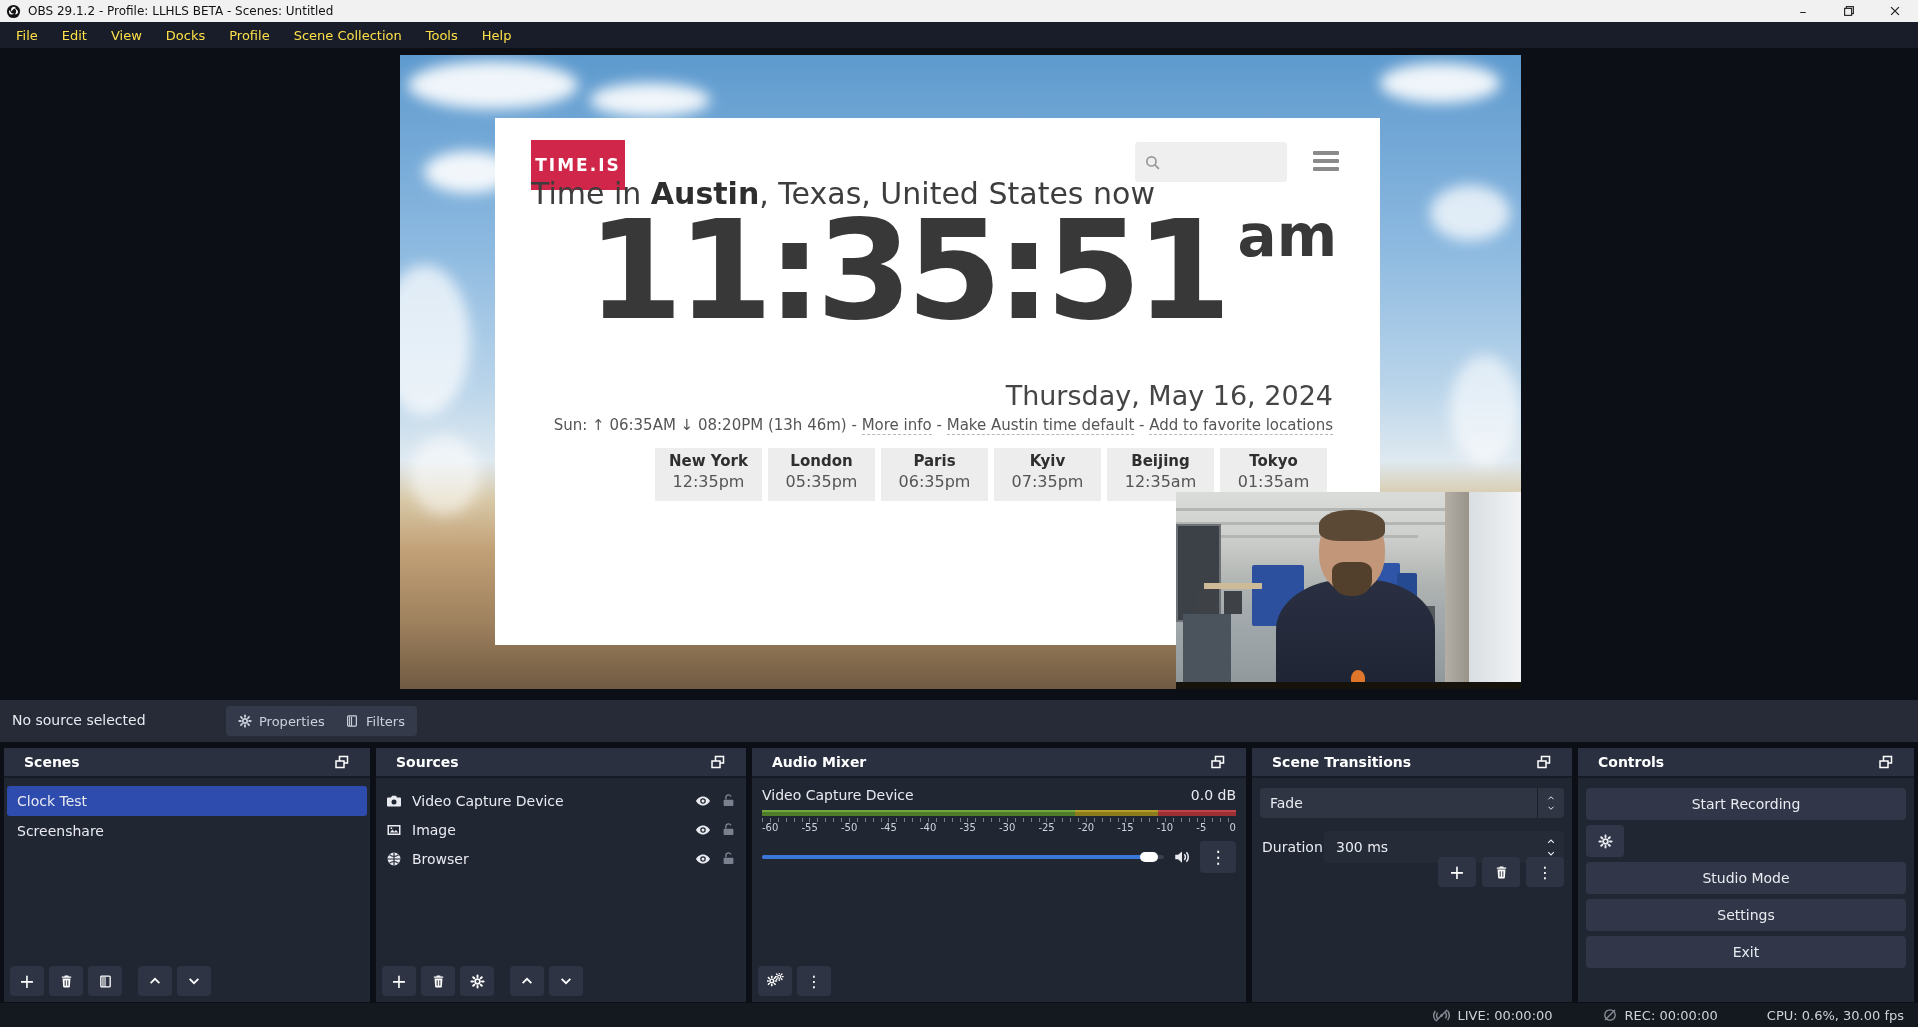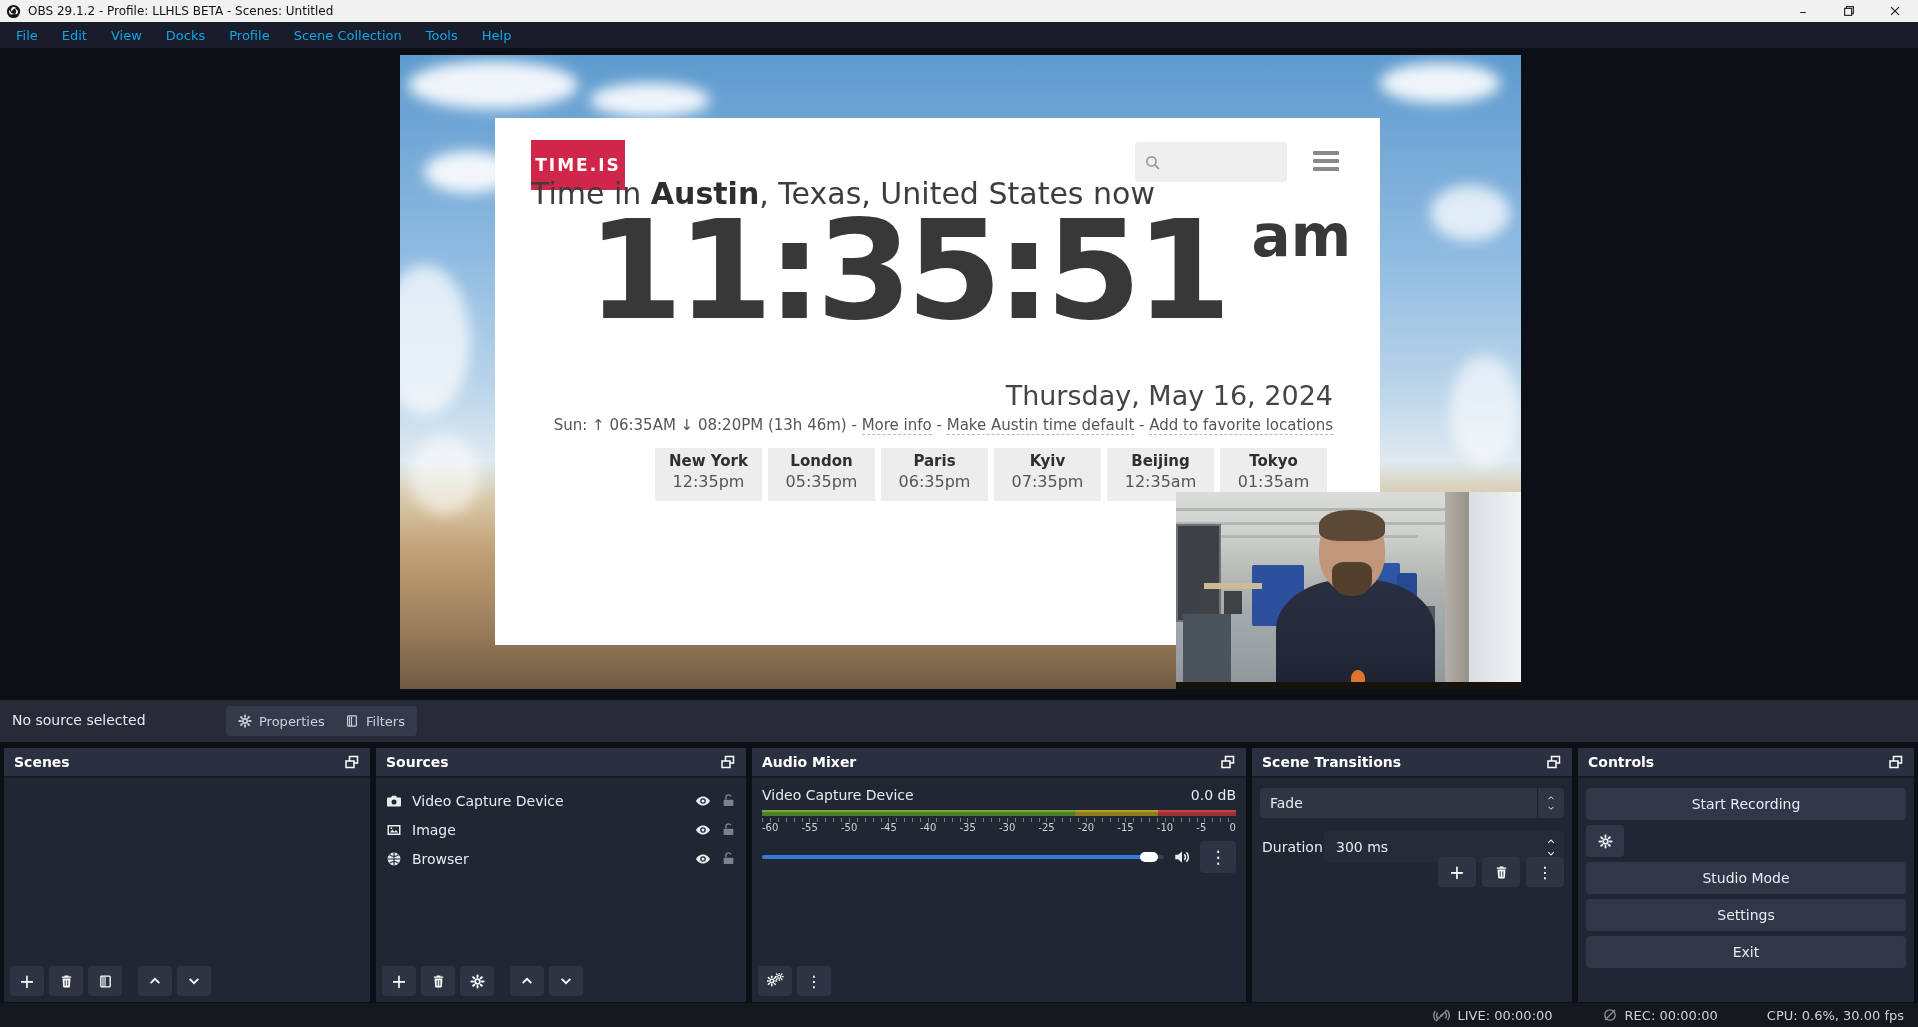--- a/index.html
+++ b/index.html
@@ -11,21 +11,21 @@
   .titlebar{position:absolute;left:0;top:0;width:100%;height:22px;background:#f1f1f1;
             display:flex;align-items:center;color:#111;font-size:12px;}
   .obs-logo{width:15px;height:15px;margin:0 7px 0 6px;}
   .win-btns{margin-left:auto;display:flex;height:100%;}
   .win-btn{width:46px;height:100%;display:flex;align-items:center;justify-content:center;
            color:#222;font-size:14px;}
 
   
   .menubar{position:absolute;left:0;top:22px;width:100%;height:26px;background:#181d29;
            display:flex;align-items:center;padding-left:4px;box-sizing:border-box;}
-  .menu-item{padding:0 12px;font-size:13px;color:#0ea5e9;}
+  .menu-item{padding:0 12px;font-size:13px;color:#fde047;}
 
   
   .canvas{position:absolute;left:0;top:48px;width:100%;height:652px;background:#0c0f16;}
   .preview{position:absolute;left:400px;top:7px;width:1121px;height:634px;overflow:hidden;
            background:linear-gradient(180deg,#5e9ace 0%,#8cb9e0 30%,#b9d4ea 52%,#dfe9f0 64%,
                       #d8c9a8 70%,#c2a177 78%,#9c7f5c 90%,#6f5a42 100%);}
   .cloud{position:absolute;background:#fff;border-radius:50%;filter:blur(7px);opacity:.9;}
 
   
   .webpage{position:absolute;left:95px;top:63px;width:885px;height:527px;background:#fff;z-index:2;}
@@ -34,21 +34,21 @@
             font-size:17px;font-weight:bold;letter-spacing:2px;}
   .searchbox{position:absolute;left:640px;top:24px;width:152px;height:40px;background:#efefef;
              border-radius:3px;display:flex;align-items:center;padding-left:9px;box-sizing:border-box;}
   .hamburger{position:absolute;left:818px;top:33px;width:26px;}
   .hamburger div{height:4px;background:#8a8a8a;margin-bottom:4px;border-radius:1px;}
   .tis-heading{position:absolute;left:36px;top:58px;font-size:30px;color:#3d3d3d;}
   .tis-heading b{color:#2e2e2e;}
   .tis-clock{position:absolute;left:92px;top:84px;display:flex;align-items:flex-start;
              color:#383838;font-weight:bold;}
   .tis-time{font-size:138px;letter-spacing:-6px;line-height:1;}
-  .tis-ampm{font-size:58px;margin-left:26px;}
+  .tis-ampm{font-size:58px;margin-left:12px;}
   .tis-date{position:absolute;right:47px;top:262px;font-size:27px;color:#454545;}
   .tis-sun{position:absolute;left:36px;right:47px;top:298px;text-align:right;
            font-size:15px;color:#555;}
   .tis-sun a{color:#555;text-decoration:none;border-bottom:1px dashed #b8b8b8;}
   .tis-cities{position:absolute;left:160px;top:330px;display:flex;gap:6px;}
   .city-box{width:107px;height:53px;background:#ededed;text-align:center;box-sizing:border-box;padding-top:4px;}
   .city-name{font-size:15px;font-weight:bold;color:#2f2f2f;}
   .city-time{font-size:16px;color:#555;margin-top:2px;}
 
   
@@ -75,21 +75,21 @@
   
   .src-toolbar{position:absolute;left:0;top:700px;width:100%;height:42px;background:#262b37;}
   .src-status{position:absolute;left:12px;top:12px;font-size:14px;color:#e7eaf0;}
   .tb-btn{position:absolute;top:6px;height:30px;background:#343a4a;border-radius:4px;
           display:flex;align-items:center;gap:7px;padding:0 12px;font-size:13px;color:#cdd1dc;box-sizing:border-box;}
   .tb-props{left:226px;}  .tb-filters{left:333px;}
 
   
   .panel{position:absolute;top:748px;height:254px;background:#212633;}
   .panel-header{height:30px;background:#2a3040;display:flex;align-items:center;
-                padding:0 10px;font-size:14px;font-weight:bold;color:#fff;
+                padding:0 20px;font-size:14px;font-weight:bold;color:#fff;
                 border-bottom:2px solid #171b25;box-sizing:border-box;}
   .popout{margin-left:auto;}
   .p-scenes{left:4px;width:366px;}   .p-sources{left:376px;width:370px;}
   .p-mixer{left:752px;width:494px;}  .p-trans{left:1252px;width:320px;}
   .p-controls{left:1578px;width:336px;}
 
   .scene-list{padding-top:8px;}
   .scene-item{height:30px;display:flex;align-items:center;padding:0 10px;font-size:14px;
               margin:0 3px;border-radius:3px;}
   .scene-item.selected{background:#2e4bae;}
@@ -401,20 +401,28 @@
     </div>
   </div>
 
   <div class="panel p-scenes">
     <div class="panel-header">
       <span>Scenes</span>
       <svg class="ic popout" width="16" height="16">
           <use href="#i-popout"></use>
         </svg>
     </div>
+    <div class="scene-list">
+      <div class="scene-item selected">
+          <span>Clock Test</span>
+        </div>
+      <div class="scene-item">
+          <span>Screenshare</span>
+        </div>
+    </div>
     <div class="dock-toolbar">
       <div class="tool-btn">
           <span>+</span>
         </div>
       <div class="tool-btn">
           <svg class="ic" width="15" height="15">
             <use href="#i-trash"></use>
           </svg>
         </div>
       <div class="tool-btn">

